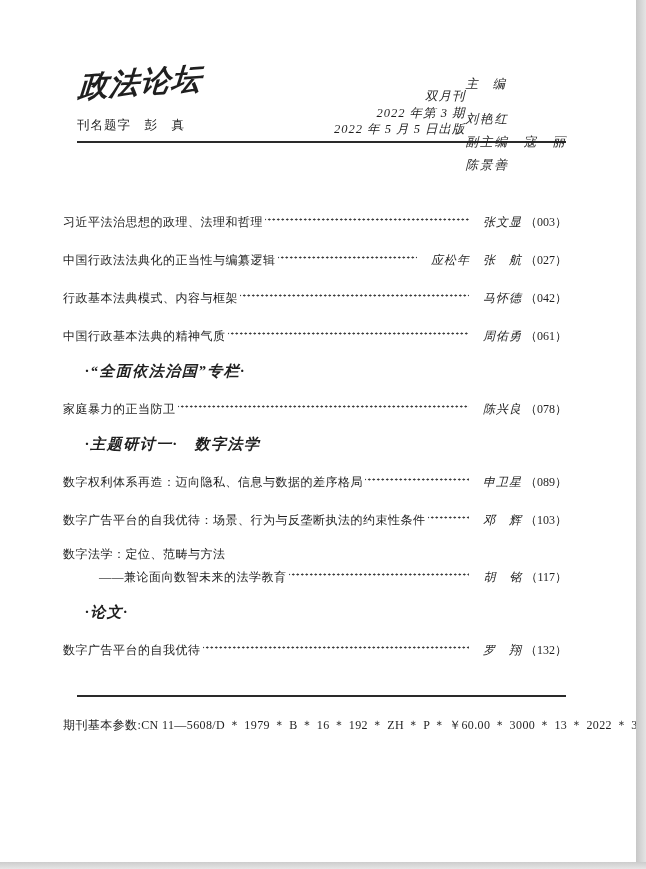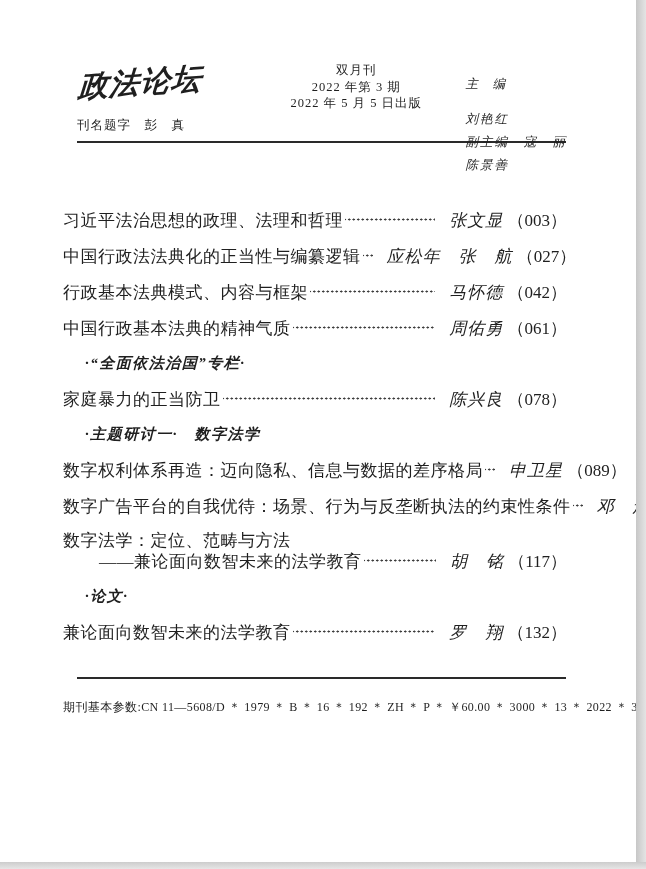--- a/index.html
+++ b/index.html
@@ -42,23 +42,25 @@
     margin-top: 6px;
     white-space: nowrap;
   }
   .inscription {
     margin-top: 11px;
     font-size: 12.5px;
     letter-spacing: 1px;
     white-space: nowrap;
   }
   .mast-center {
-    text-align: center;
+    margin-top: 26px;
+    text-align: right;
     font-size: 12.5px;
     line-height: 16.5px;
+    font-style: italic;
     letter-spacing: 1px;
     flex: 1;
   }
   .mast-right {
     margin-top: 11px;
     font-size: 12.5px;
     line-height: 23px;
     font-style: italic;
     white-space: nowrap;
   }
@@ -79,21 +81,21 @@
     font-weight: bold;
     font-style: italic;
     letter-spacing: 1.5px;
     padding-left: 22px;
     margin: 3px 0 19px 0;
     white-space: nowrap;
   }
   .toc-row {
     display: flex;
     align-items: baseline;
-    font-size: 17px;
+    font-size: 12px;
     line-height: 15px;
     margin-bottom: 19px;
     white-space: nowrap;
   }
   .toc-row.pre { margin-bottom: 4px; }
   .article-title { letter-spacing: 0.5px; }
   .article-title.indent { padding-left: 36px; text-align: center; }
   .dot-leader {
     flex: 1 1 auto;
     min-width: 10px;
@@ -231,21 +233,21 @@
     <span class="dot-leader"></span>
     <span class="article-ref">
       <span class="article-authors">胡　铭</span>
       <span class="article-page">（117）</span>
     </span>
   </div>
 
   <h2 class="section-heading">·论文·</h2>
 
   <div class="toc-row">
-    <span class="article-title">兼论面向数智未来的法学教育</span>
+    <span class="article-title">数字广告平台的自我优待</span>
     <span class="dot-leader"></span>
     <span class="article-ref">
       <span class="article-authors">罗　翔</span>
       <span class="article-page">（132）</span>
     </span>
   </div>
 </main>
 
   <div class="rule footer-rule"></div>
   <div class="footer-params">期刊基本参数:CN 11—5608/D ＊ 1979 ＊ B ＊ 16 ＊ 192 ＊ ZH ＊ P ＊ ￥60.00 ＊ 3000 ＊ 13 ＊ 2022 ＊ 3</div>

